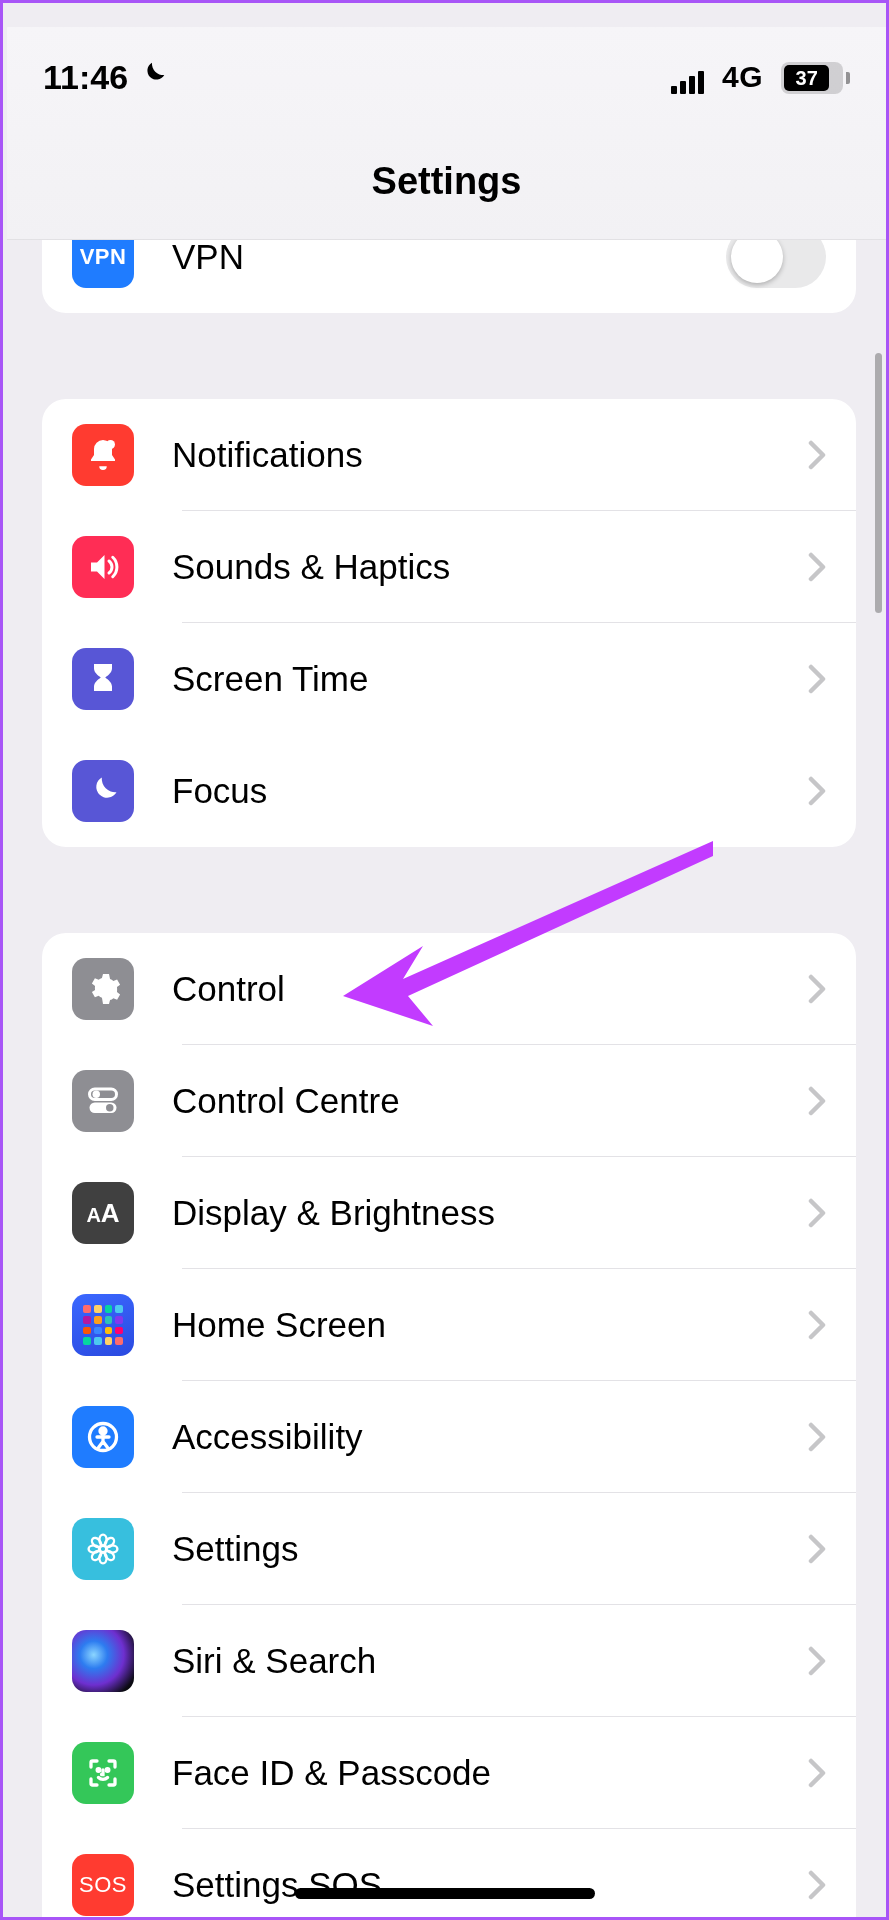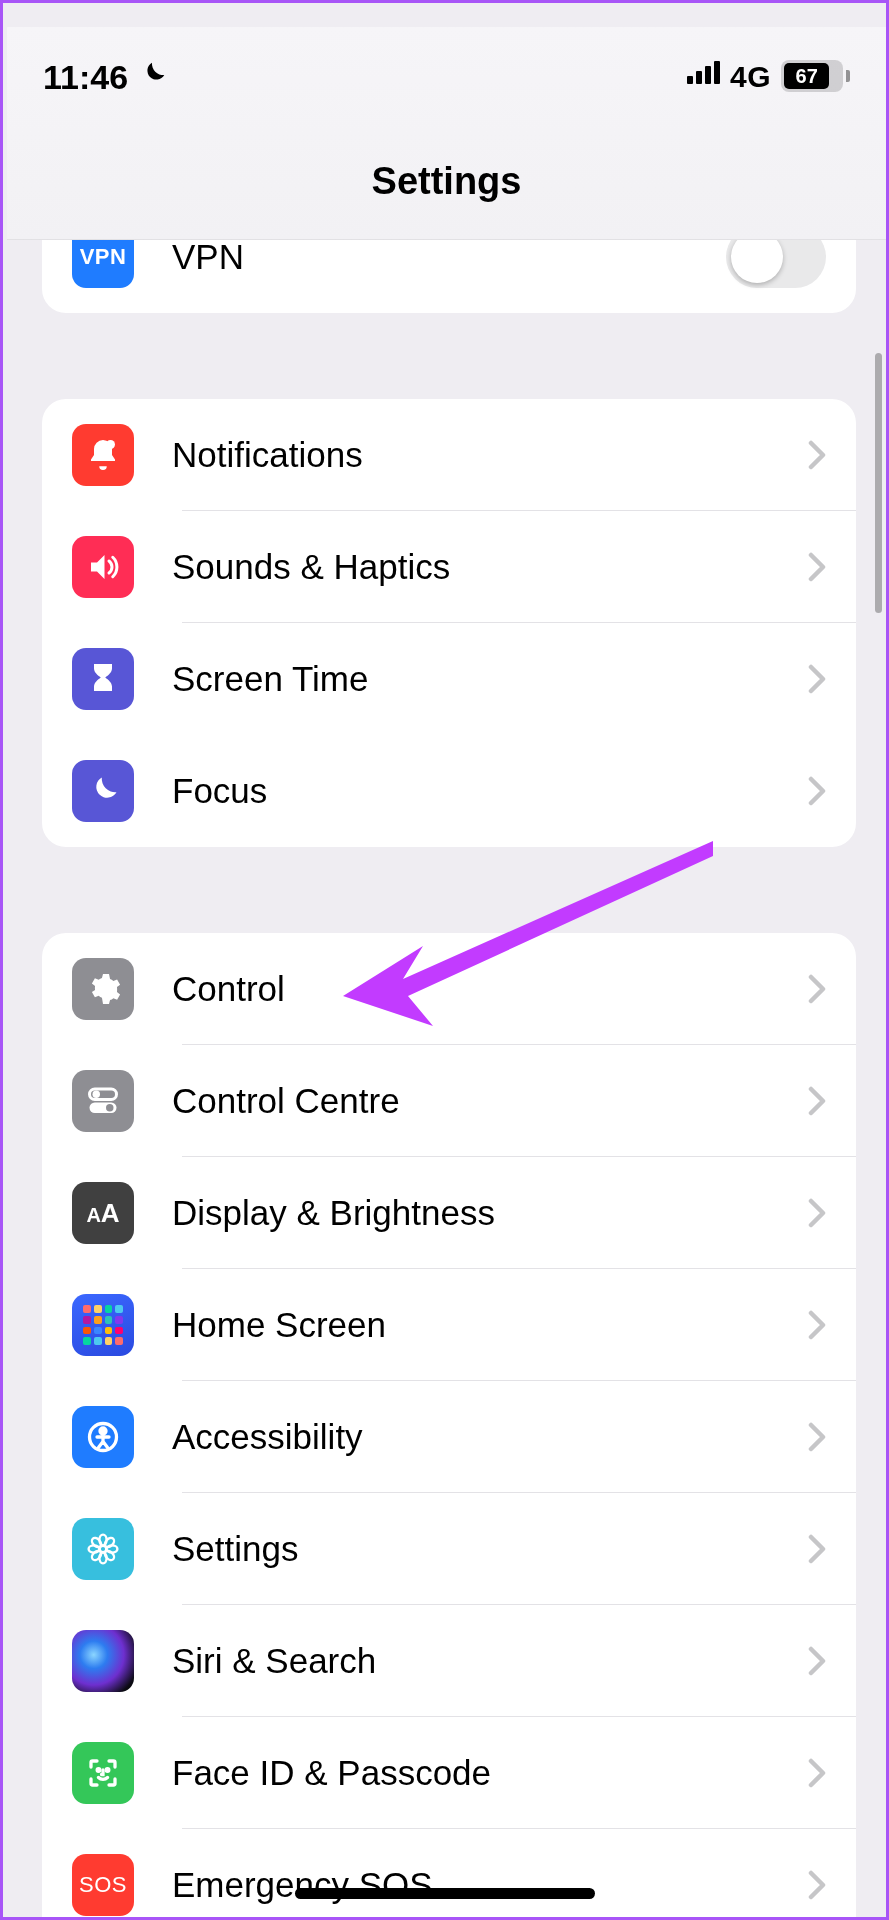--- a/index.html
+++ b/index.html
@@ -32,21 +32,21 @@
   .status-bar {
     display: flex;
     align-items: center;
     height: 100px;
     padding: 0 36px;
     font-size: 34px;
     font-weight: 700;
     color: #000;
   }
   .status-left { display: flex; align-items: center; gap: 10px; }
-  .status-right { margin-left: auto; display: flex; align-items: flex-start; gap: 10px; }
+  .status-right { margin-left: auto; display: flex; align-items: flex-end; gap: 18px; }
   .signal-bars { display: flex; align-items: flex-end; gap: 3px; height: 24px; }
   .signal-bars span { width: 6px; background: #000; border-radius: 1px; }
   .signal-bars span:nth-child(1){height:8px;}
   .signal-bars span:nth-child(2){height:13px;}
   .signal-bars span:nth-child(3){height:18px;}
   .signal-bars span:nth-child(4){height:23px;}
   .network-type { font-size: 30px; font-weight: 600; letter-spacing: 0.5px; }
   .battery {
     display: flex; align-items: center; gap: 3px;
   }
@@ -213,21 +213,21 @@
       <div class="status-right">
         <span class="signal-bars">
             <span></span>
             <span></span>
             <span></span>
             <span></span>
           </span>
         <span class="network-type">4G</span>
         <span class="battery">
           <span class="battery-body">
-              <span class="battery-fill" id="battery-fill" style="width: 81%;">67</span>
+              <span class="battery-fill" id="battery-fill" style="width: 81%;">37</span>
             </span>
           <span class="battery-cap"></span>
         </span>
       </div>
     </div>
     <div class="nav-bar">
       <div class="nav-title">Settings</div>
     </div>
   </div>
 
@@ -441,21 +441,21 @@
             <svg viewBox="0 0 12 20" fill="none" stroke="#c6c6c8" stroke-width="3" stroke-linecap="round" stroke-linejoin="round">
               <path d="M2 2l8 8-8 8"></path>
             </svg>
           </span>
           <div class="separator"></div>
         </div>
         <div class="row">
           <div class="icon" style="background: rgb(255, 59, 48);">
             <span style="font-weight:400;font-size:22px;color:#fff;letter-spacing:0.5px;">SOS</span>
           </div>
-          <div class="row-label">Emergency SOS</div>
+          <div class="row-label">Settings SOS</div>
           <span class="chevron">
             <svg viewBox="0 0 12 20" fill="none" stroke="#c6c6c8" stroke-width="3" stroke-linecap="round" stroke-linejoin="round">
               <path d="M2 2l8 8-8 8"></path>
             </svg>
           </span>
         </div>
       </div>
     </div>
 
   <div class="annotation-arrow">

